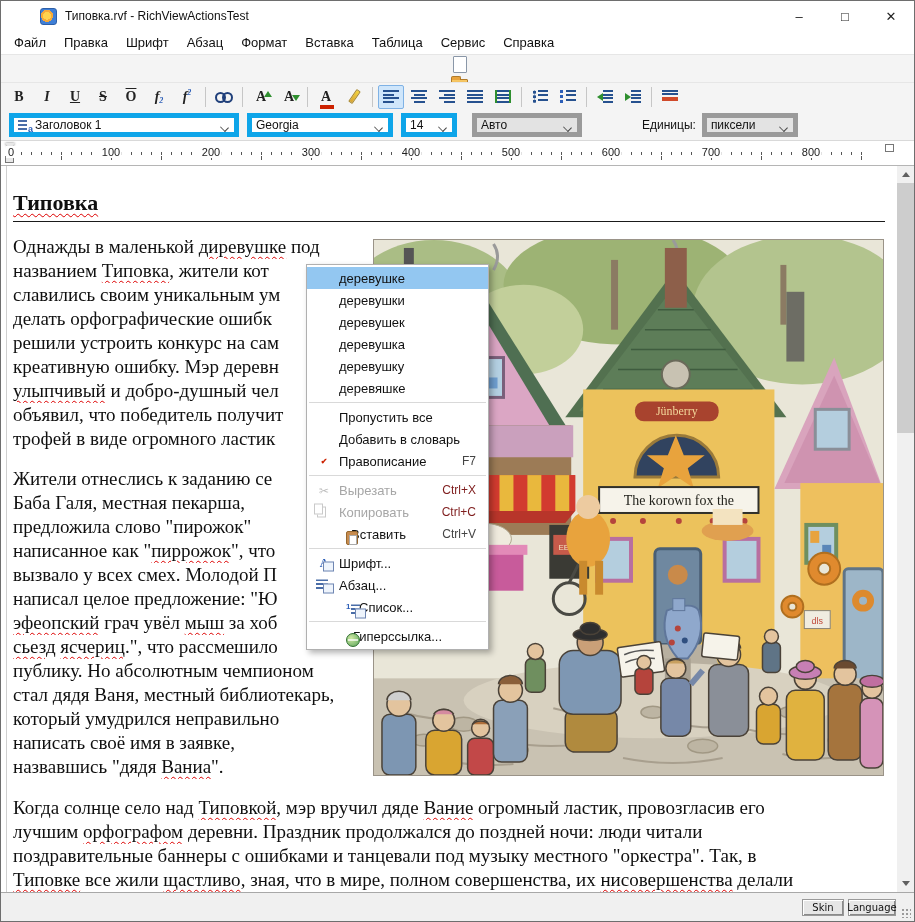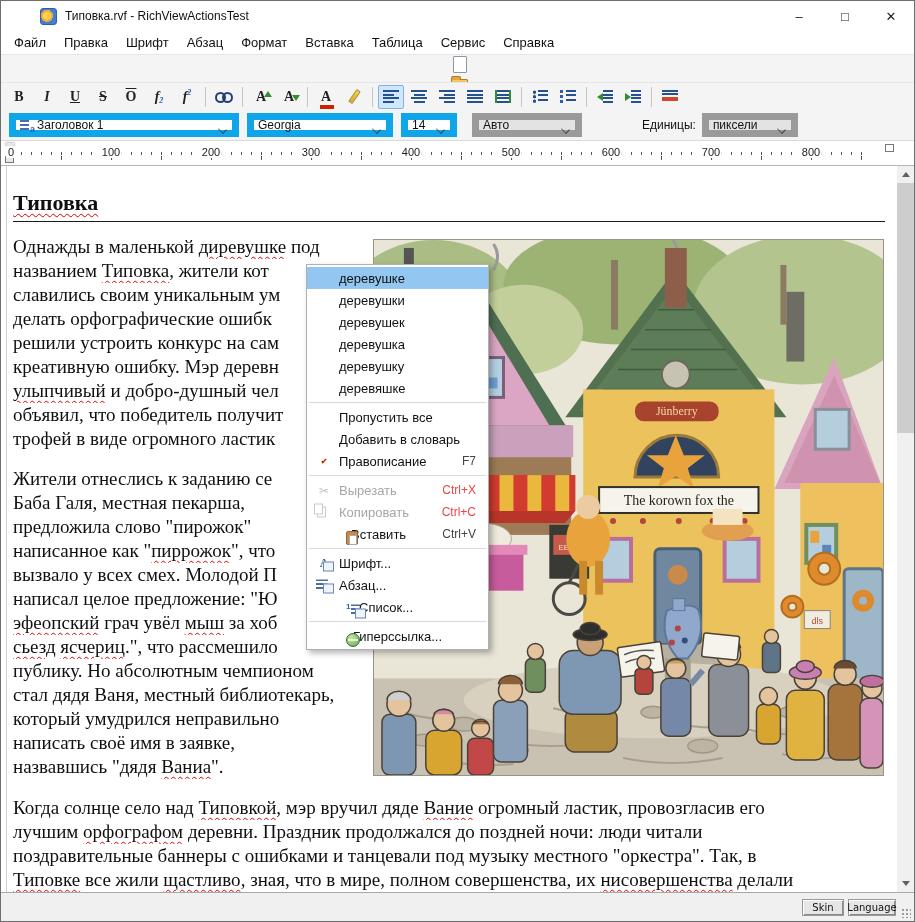--- a/index.html
+++ b/index.html
@@ -100,21 +100,21 @@
      repeating-linear-gradient(to bottom,#26518f 0 2px,transparent 2px 4.5px) 6px 0/10px 13px no-repeat;}
   .ic-out::before,.ic-ind::before{content:"";position:absolute;top:3px;border-top:4px solid transparent;border-bottom:4px solid transparent;}
   .ic-out,.ic-ind{background:repeating-linear-gradient(to bottom,#26518f 0 2px,transparent 2px 3.5px) right 0 top 0/10px 13px no-repeat;}
   .ic-out::before{left:0;border-right:6px solid #2f8f2f;}
   .ic-ind::before{left:0;border-left:6px solid #2f8f2f;}
   .ic-parc{background:repeating-linear-gradient(to bottom,#26518f 0 2px,transparent 2px 3.5px) left 0 top 0/16px 9px no-repeat;}
   .ic-parc::after{content:"";position:absolute;left:0;bottom:2px;width:16px;height:4px;background:#d04a2a;}
 
   
   #comborow{position:absolute;left:0;top:109px;width:100%;height:31px;background:#f4f4f4;display:flex;align-items:center;border-bottom:1px solid #d9d9d9;}
-  .combo{height:24px;background:#fff;border:7px solid #0ea5e9;display:flex;align-items:center;font-size:12px;color:#111;padding:0 4px;position:relative;}
+  .combo{height:24px;background:#fff;border:5px solid #0ea5e9;display:flex;align-items:center;font-size:12px;color:#111;padding:0 4px;position:relative;}
   .combo .chev{position:absolute;right:6px;top:8px;width:7px;height:7px;border-right:1.5px solid #444;border-bottom:1.5px solid #444;transform:rotate(45deg) scale(1,.8);margin-top:-2px;}
   .combo.flat{background:#e3e3e3;border-color:#9a9a9a;}
   #style-combo{width:230px;margin-left:8px;}
   #style-combo .sicon{width:14px;height:12px;margin-right:3px;background:repeating-linear-gradient(to bottom,#4a6da8 0 2px,transparent 2px 4px) left 0 top 1px/9px 10px no-repeat;position:relative;}
   #style-combo .sicon::after{content:"a";position:absolute;right:-1px;bottom:-3px;font-size:9px;color:#2d5fb8;font-weight:bold;}
   #font-combo{width:146px;margin-left:8px;}
   #size-combo{width:56px;margin-left:8px;}
   #zoom-combo{width:110px;margin-left:15px;}
   #units-label{font-size:12px;color:#111;margin-left:60px;}
   #units-combo{width:96px;margin-left:6px;}
@@ -145,21 +145,21 @@
   
   #ctxmenu{position:absolute;left:305px;top:263px;width:183px;background:#fff;border:1px solid #b0b0b0;
      box-shadow:3px 3px 6px rgba(0,0,0,.3);padding:2px 0;z-index:50;}
   .mitem{height:22px;display:flex;align-items:center;position:relative;padding-left:32px;font-size:13px;color:#111;}
   .mitem.sel{background:#93c7f1;}
   .mitem.mdis{color:#a6a6a6;}
   .mitem.mdis .mic{filter:grayscale(1);opacity:.5;}
   .msep{height:1px;background:#d9d9d9;margin:3px 2px;}
   .mic{position:absolute;left:7px;top:50%;transform:translateY(-50%);width:20px;height:17px;display:flex;align-items:center;justify-content:center;}
   .msc{margin-left:auto;padding-right:12px;color:#444;font-size:12px;}
-  .mitem.mdis .msc{color:#ef4444;}
+  .mitem.mdis .msc{color:#7f1d1d;}
   .mi-spell{display:grid;justify-items:center;font-size:8px;font-weight:bold;color:#1f3f7a;line-height:7px;}
   .mi-spell::after{content:"✔";color:#cc2200;font-size:8px;}
   .mi-cut{font-size:12px;color:#6a7a8a;}
   .mi-copy{width:9px;height:11px;background:#fff;border:1px solid #8a97a8;box-shadow:3px 3px 0 -1px #fff,3px 3px 0 0 #8a97a8;margin:-3px 3px 0 0;}
   .mi-paste{width:12px;height:14px;background:#c78b4e;border:1px solid #96682f;border-radius:2px;position:relative;}
   .mi-paste::before{content:"";position:absolute;left:2px;top:3px;width:6px;height:8px;background:#fff;border:1px solid #aaa;}
   .mi-font{font-family:"Liberation Serif",serif;font-weight:bold;font-size:12px;color:#2d5fb8;}
   .mi-font::after,.mi-par::after,.mi-list::after{content:"";position:absolute;right:0;bottom:0;width:9px;height:8px;background:#eef4fc;border:1px solid #6f86b2;}
   .mi-par{background:repeating-linear-gradient(to bottom,#4a6da8 0 2px,transparent 2px 4px) left 2px top 3px/12px 10px no-repeat;}
   .mi-list{background:repeating-linear-gradient(to bottom,#4a6da8 0 2px,transparent 2px 4px) left 5px top 3px/9px 10px no-repeat;position:relative;}

